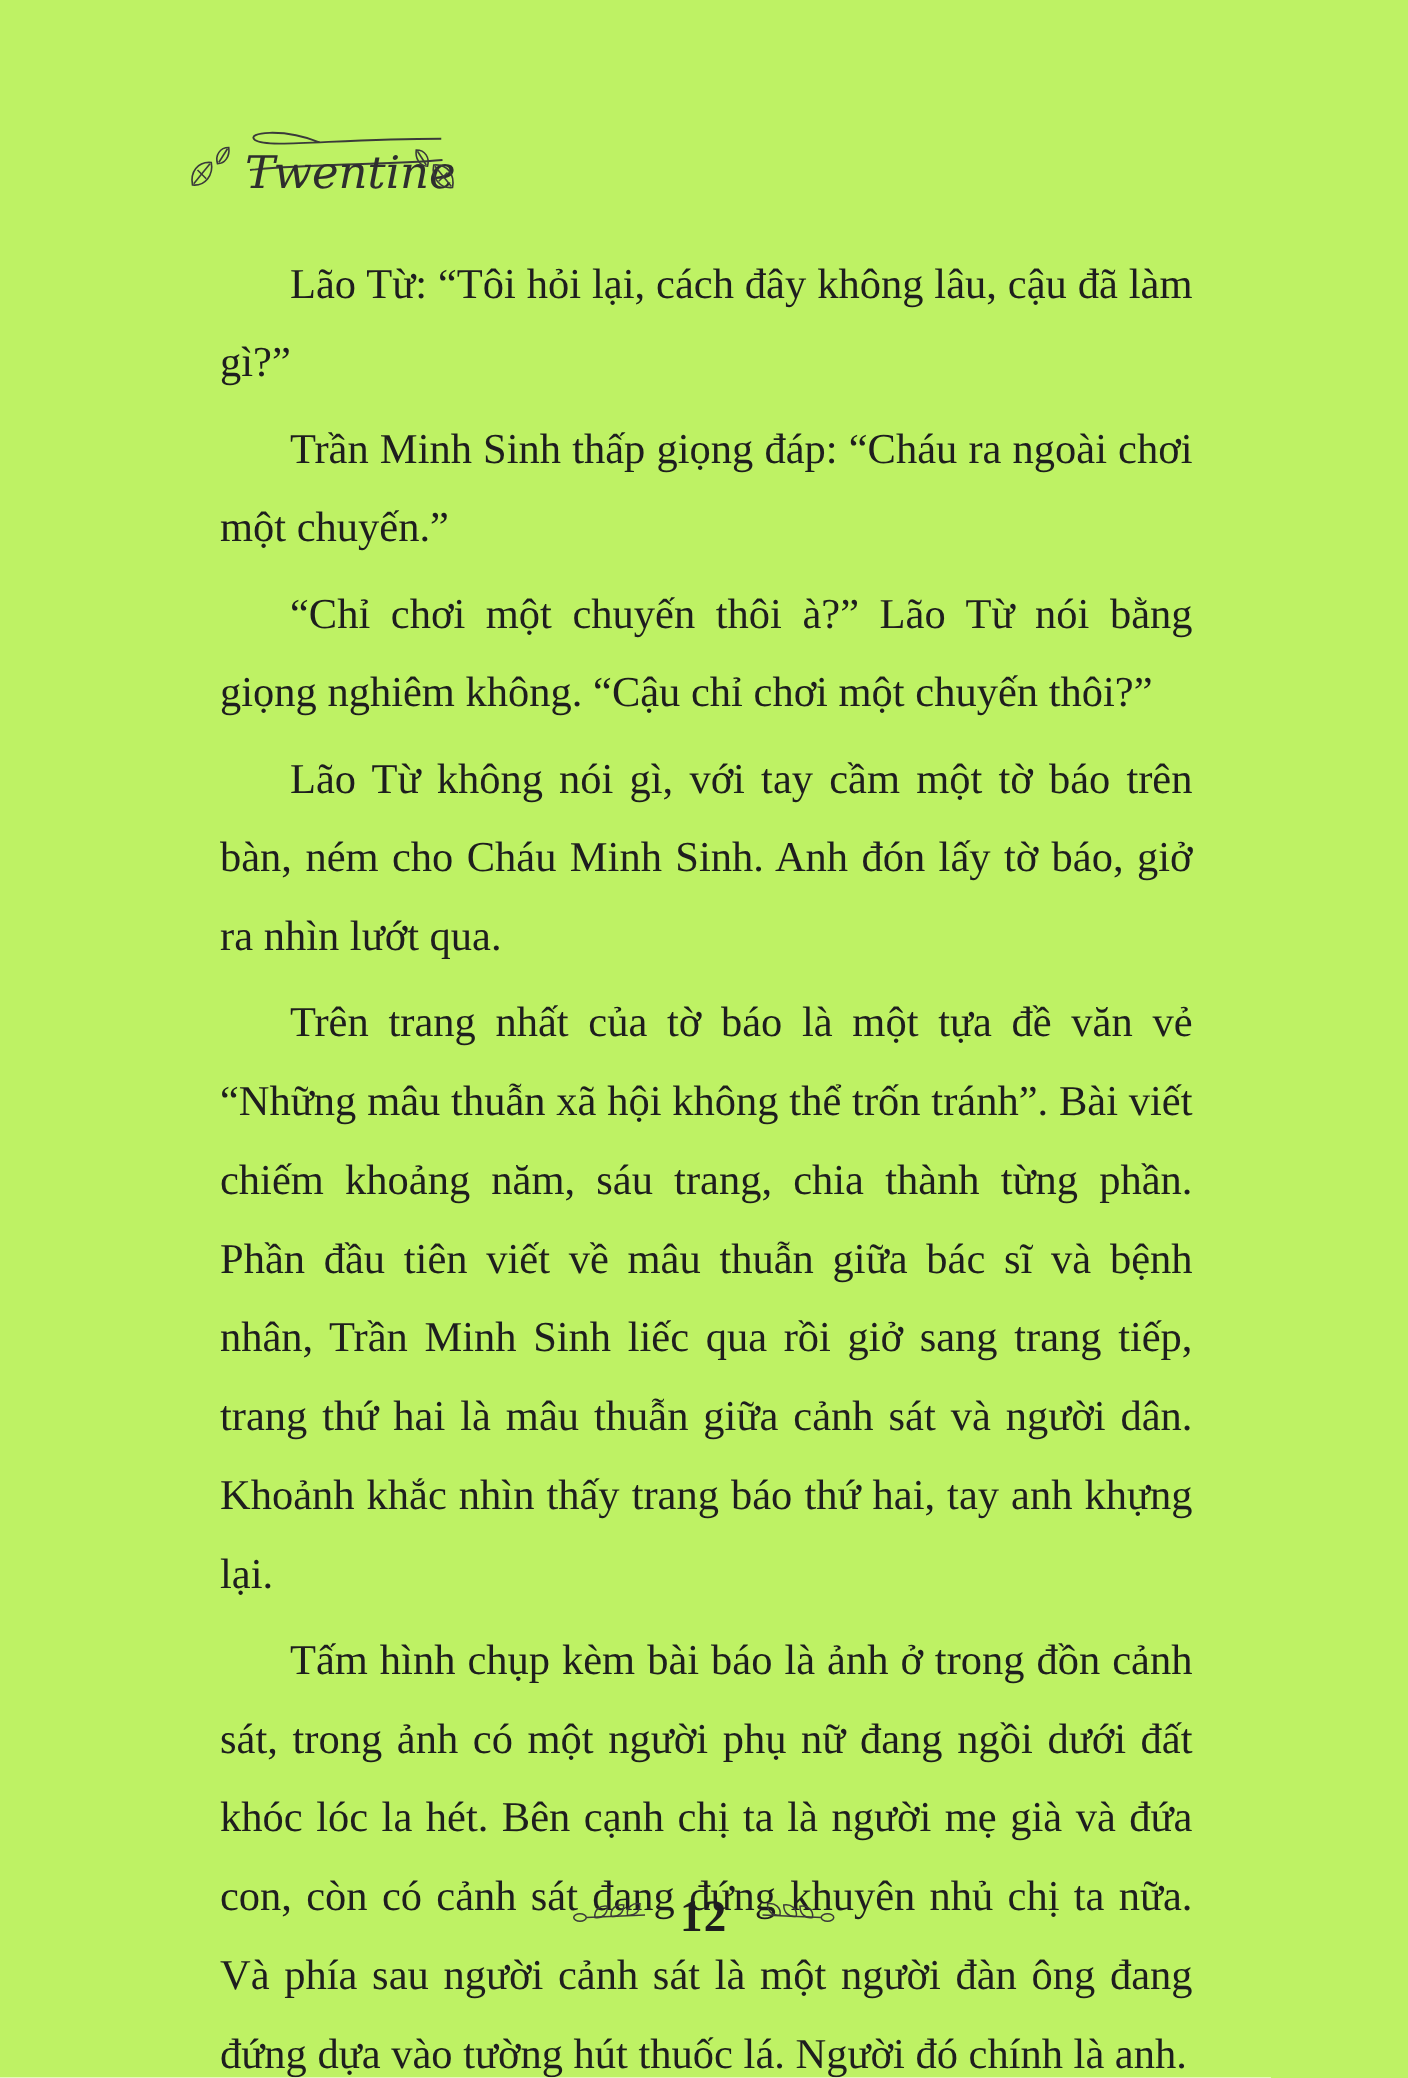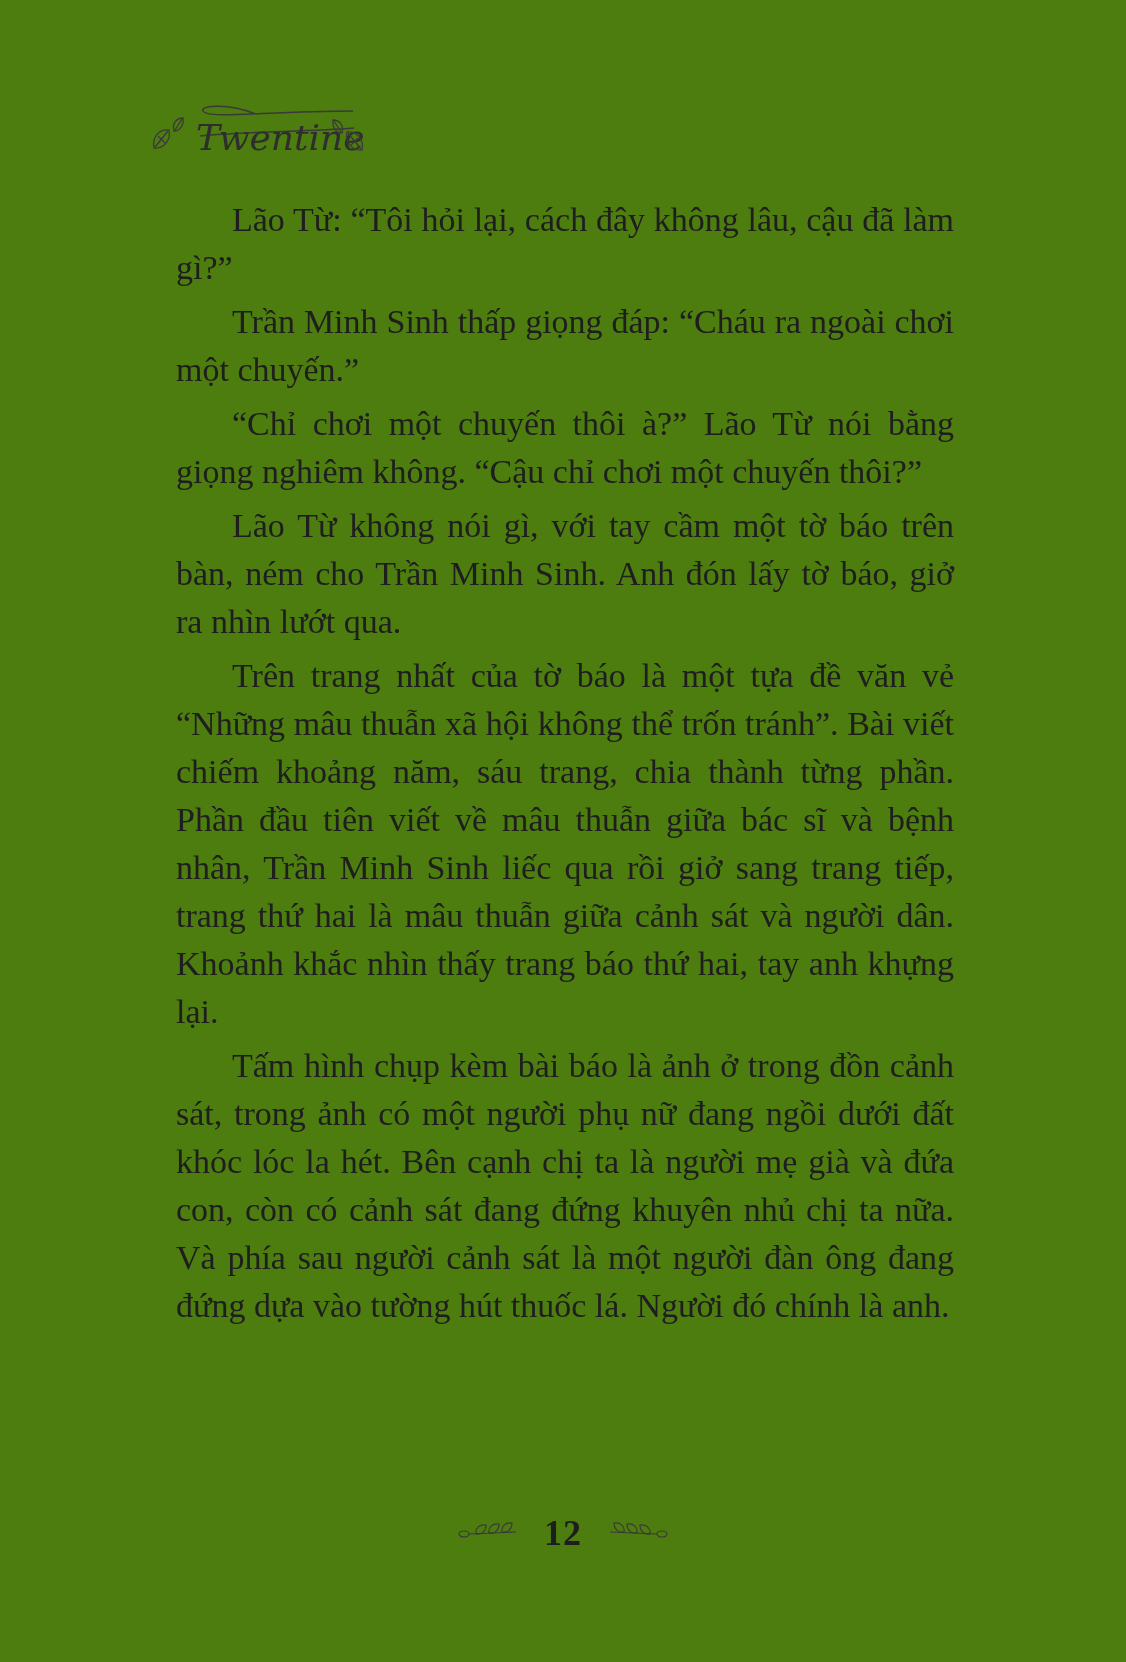--- a/index.html
+++ b/index.html
@@ -1,20 +1,20 @@
 <!DOCTYPE html>
 <html><head>
 <meta charset="utf-8">
 <style>
   html, body { margin: 0; padding: 0; background: #ffffff; }
   .page {
     position: relative;
     width: 1126px;
     height: 1662px;
-    background: #4d7c0f;
+    background: #bef264;
     font-family: "Liberation Serif", serif;
     color: #1e1e1e;
     overflow: hidden;
   }
   .logo {
     position: absolute;
     left: 148px;
     top: 98px;
     width: 220px;
     height: 72px;
@@ -22,21 +22,21 @@
   .logo svg { display: block; }
   .body-text {
     position: absolute;
     left: 176px;
     top: 196px;
     width: 778px;
   }
   .para {
     margin: 0 0 6px 0;
     font-size: 34px;
-    line-height: 48px;
+    line-height: 63px;
     text-align: justify;
     text-indent: 56px;
     color: #1e1e1e;
   }
   .footer {
     position: absolute;
     left: 0;
     top: 1512px;
     width: 1126px;
     display: flex;
@@ -82,21 +82,21 @@
         <path d="M194,35 C196,28 192,22 185,22 C184,29 188,35 194,35 Z"></path>
         <line x1="193" y1="34" x2="186" y2="23"></line>
       </g>
     </svg>
   </div>
 
   <main class="body-text">
     <p class="para">Lão Từ: “Tôi hỏi lại, cách đây không lâu, cậu đã làm gì?”</p>
     <p class="para">Trần Minh Sinh thấp giọng đáp: “Cháu ra ngoài chơi một chuyến.”</p>
     <p class="para">“Chỉ chơi một chuyến thôi à?” Lão Từ nói bằng giọng nghiêm không. “Cậu chỉ chơi một chuyến thôi?”</p>
-    <p class="para">Lão Từ không nói gì, với tay cầm một tờ báo trên bàn, ném cho Trần Minh Sinh. Anh đón lấy tờ báo, giở ra nhìn lướt qua.</p>
+    <p class="para">Lão Từ không nói gì, với tay cầm một tờ báo trên bàn, ném cho Cháu Minh Sinh. Anh đón lấy tờ báo, giở ra nhìn lướt qua.</p>
     <p class="para">Trên trang nhất của tờ báo là một tựa đề văn vẻ “Những mâu thuẫn xã hội không thể trốn tránh”. Bài viết chiếm khoảng năm, sáu trang, chia thành từng phần. Phần đầu tiên viết về mâu thuẫn giữa bác sĩ và bệnh nhân, Trần Minh Sinh liếc qua rồi giở sang trang tiếp, trang thứ hai là mâu thuẫn giữa cảnh sát và người dân. Khoảnh khắc nhìn thấy trang báo thứ hai, tay anh khựng lại.</p>
     <p class="para">Tấm hình chụp kèm bài báo là ảnh ở trong đồn cảnh sát, trong ảnh có một người phụ nữ đang ngồi dưới đất khóc lóc la hét. Bên cạnh chị ta là người mẹ già và đứa con, còn có cảnh sát đang đứng khuyên nhủ chị ta nữa. Và phía sau người cảnh sát là một người đàn ông đang đứng dựa vào tường hút thuốc lá. Người đó chính là anh.</p>
   </main>
 
   <footer class="footer">
     <svg class="ornament" width="60" height="24" viewBox="0 0 60 24" stroke="#3a3a3a" stroke-width="1.2" fill="none">
       <ellipse cx="6" cy="13" rx="5" ry="3"></ellipse>
       <line x1="11" y1="13" x2="58" y2="11"></line>
       <path d="M18,13 C17,7 22,3 28,4 C28,10 24,14 18,13 Z"></path>
       <path d="M31,12 C30,6 35,2 41,3 C41,9 37,13 31,12 Z"></path>

